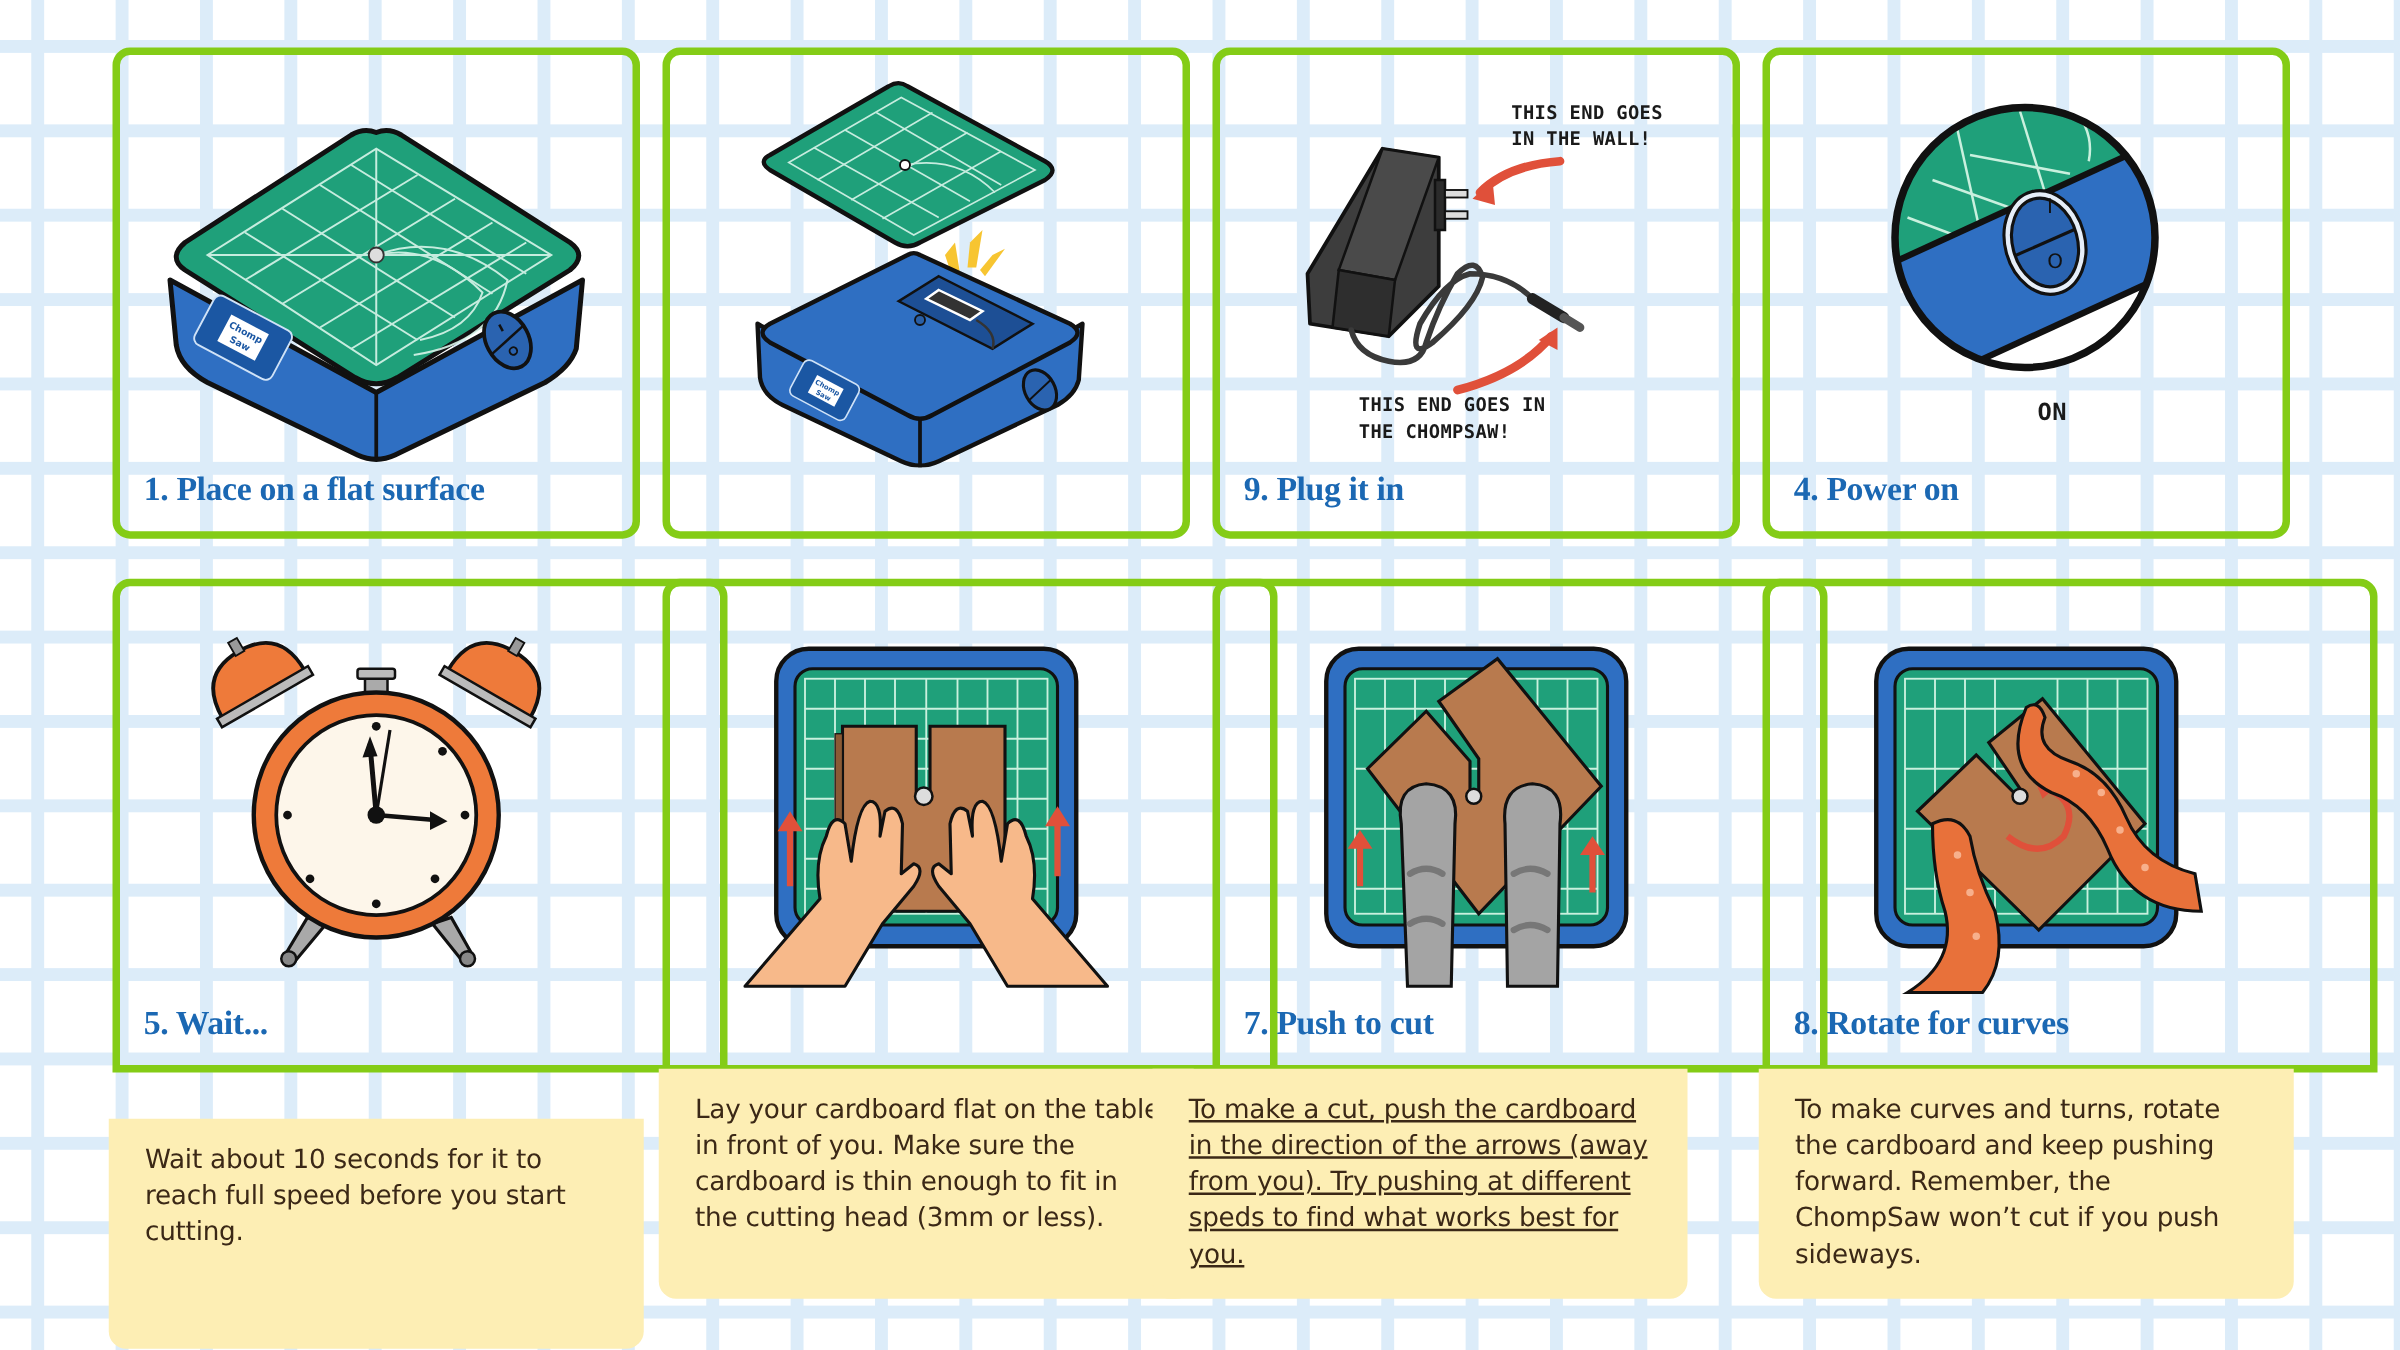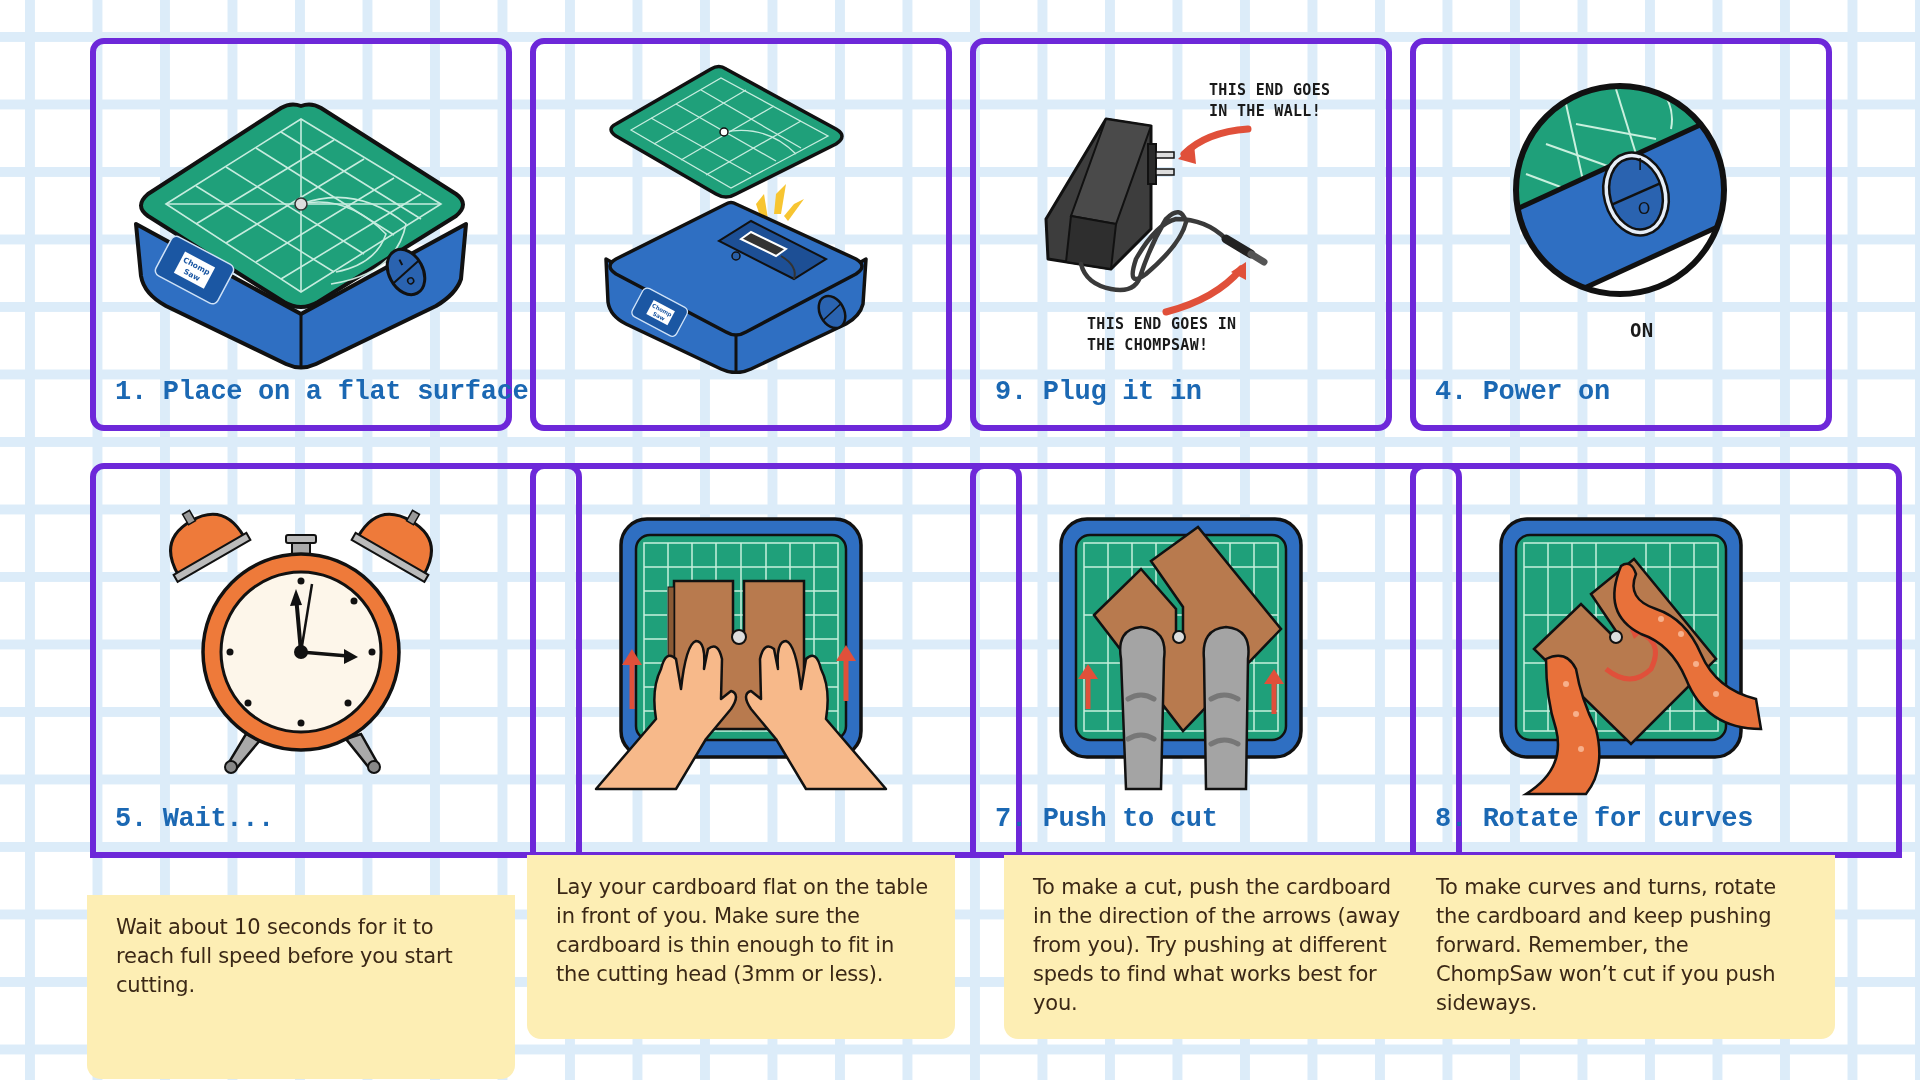--- a/index.html
+++ b/index.html
@@ -8,28 +8,28 @@
     background-color: #ffffff;
     background-image:
       linear-gradient(to right, #dcecf9 0, #dcecf9 10px, transparent 10px),
       linear-gradient(to bottom, #dcecf9 0, #dcecf9 10px, transparent 10px);
     background-size: 67.5px 67.5px;
     background-position: 25px 32px;
     font-family: "DejaVu Sans", sans-serif;
   }
   .card {
     position: absolute; box-sizing: border-box;
-    border: 6px solid #6d28d9; border-radius: 14px;
+    border: 6px solid #84cc16; border-radius: 14px;
     background: transparent;
   }
   .card.top { top: 38px; height: 393px; width: 422px; }
   .card.bottom { top: 463px; height: 395px; width: 492px; border-radius: 14px 14px 0 0; }
   .card-title {
     position: absolute; left: 19px; bottom: 18px;
-    font-family: Liberation Mono, monospace; font-weight: bold;
+    font-family: Liberation Serif, serif; font-weight: bold;
     font-size: 27px; color: #1b68b3; letter-spacing: -0.3px; white-space: nowrap; margin-top: 48px;
   }
   .illus { position: absolute; left: 0; top: 0; width: 410px; height: 330px; }
   .note {
     position: absolute; top: 855px; height: 184px; width: 428px; box-sizing: border-box;
     background: #fdeeb4; border-radius: 0 0 14px 14px;
     padding: 18px 26px 0 29px;
     font-family: "DejaVu Sans", sans-serif; font-size: 21px; line-height: 29px;
     color: #3b2816; letter-spacing: -0.2px;
   }
@@ -337,14 +337,14 @@
       <circle cx="150" cy="215" r="3"></circle>
         <circle cx="160" cy="245" r="3"></circle>
         <circle cx="165" cy="280" r="3"></circle>
     </g>
   </svg>
   <div class="card-title">8. Rotate for curves</div>
 </div>
 
 <div class="note" style="left:87px;margin-top:40px;">Wait about 10 seconds for it to reach full speed before you start cutting.</div>
 <div class="note" style="left:527px;">Lay your cardboard flat on the table in front of you. Make sure the cardboard is thin enough to fit in the cutting head (3mm or less).</div>
-<div class="note" style="left:1004px;">To make a cut, push the cardboard in the direction of the arrows (away from you). Try pushing at different speds to find what works best for you.</div>
+<div class="note" style="left:922px;text-decoration:underline;">To make a cut, push the cardboard in the direction of the arrows (away from you). Try pushing at different speds to find what works best for you.</div>
 <div class="note" style="left:1407px;">To make curves and turns, rotate the cardboard and keep pushing forward. Remember, the ChompSaw won’t cut if you push sideways.</div>
 
 </body></html>

